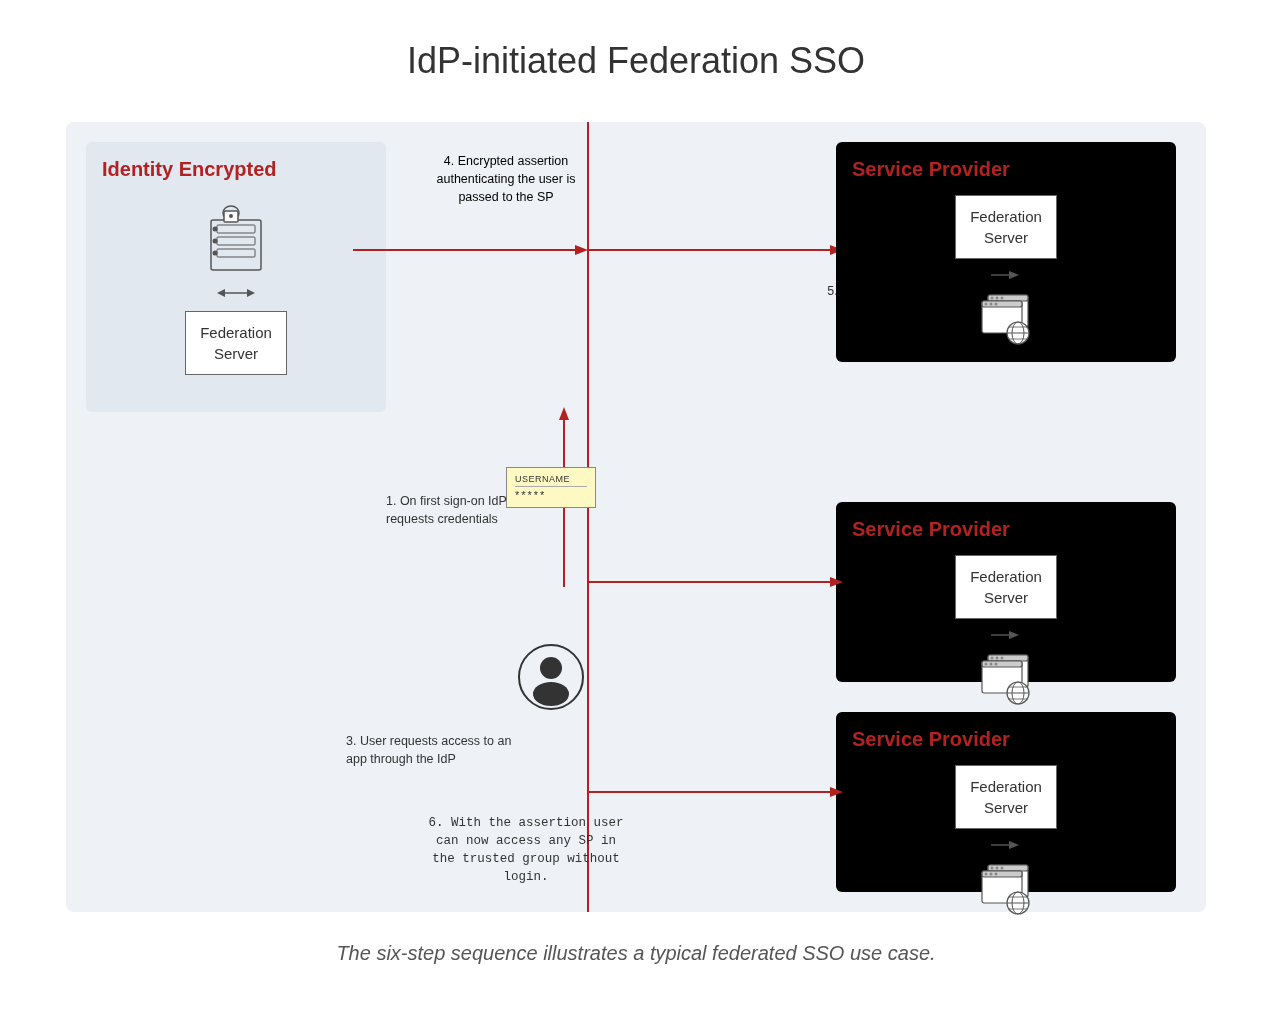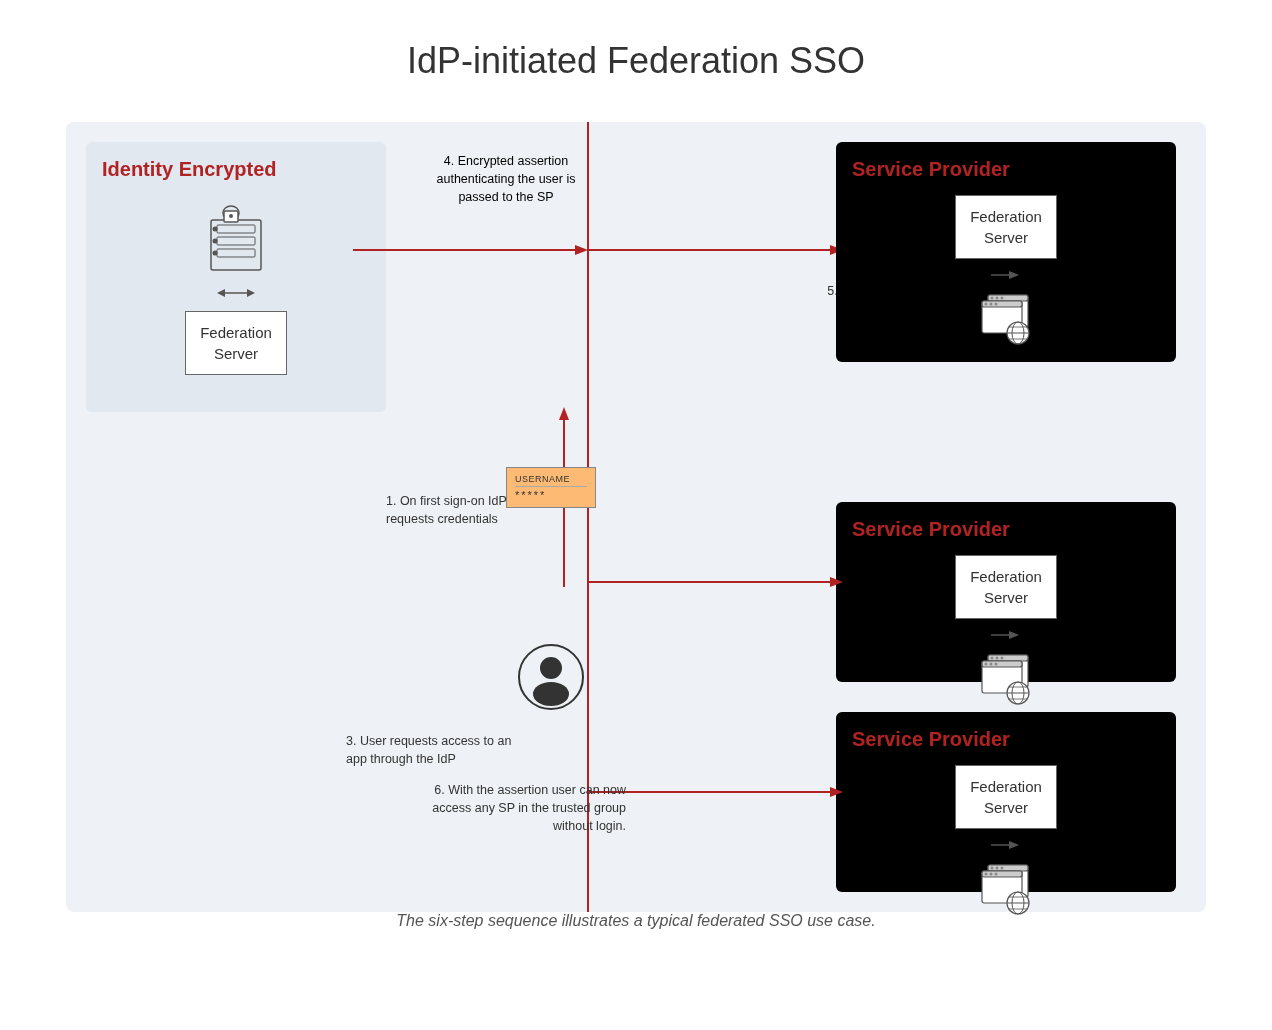--- a/index.html
+++ b/index.html
@@ -19,23 +19,24 @@
       color: #333;
       margin-bottom: 40px;
       text-align: center;
     }
 
     
     svg { display: block; }
 
     
     .caption {
+      margin-top: 30px;
       font-style: italic;
       color: #555;
-      font-size: 16px;
+      font-size: 20px;
       text-align: center;
     }
 
     
     .diagram-wrapper {
       position: relative;
       width: 1140px;
       height: 790px;
       background: #eef1f5;
       border-radius: 8px;
@@ -260,21 +261,21 @@
   <svg style="position:absolute;left:522px;top:660px;width:260px;height:20px;">
     <line x1="0" y1="10" x2="245" y2="10" stroke="#b22222" stroke-width="2"></line>
     <polygon points="255,10 242,5 242,15" fill="#b22222"></polygon>
   </svg>
 
   <svg style="position:absolute;left:488px;top:280px;width:20px;height:190px;">
     <line x1="10" y1="185" x2="10" y2="15" stroke="#b22222" stroke-width="2"></line>
     <polygon points="10,5 5,18 15,18" fill="#b22222"></polygon>
   </svg>
 
-  <div style="position:absolute;left:440px;top:345px;width:90px;border:1px solid #888;background:#fdba74;padding:6px 8px;font-size:10px;color:#333;">
+  <div style="position:absolute;left:440px;top:345px;width:90px;border:1px solid #888;background:#fef9c3;padding:6px 8px;font-size:10px;color:#333;">
     <div style="font-size:9px;letter-spacing:0.5px;margin-bottom:2px;">USERNAME</div>
     <div style="border-top:1px solid #aaa;padding-top:2px;font-size:11px;letter-spacing:2px;">*****</div>
   </div>
 
   <div style="position:absolute;left:320px;top:370px;width:140px;font-size:12.5px;color:#333;line-height:1.45;">
     <span>1. On first sign-on
 IdP requests
 credentials</span>
   </div>
 
@@ -282,21 +283,21 @@
     <circle cx="35" cy="35" r="32" fill="none" stroke="#333" stroke-width="2"></circle>
     <circle cx="35" cy="26" r="11" fill="#333"></circle>
     <ellipse cx="35" cy="52" rx="18" ry="12" fill="#333"></ellipse>
   </svg>
 
   <div style="position:absolute;left:280px;top:610px;width:175px;font-size:12.5px;color:#333;line-height:1.45;">
     <span>3. User requests access
 to an app through the IdP</span>
   </div>
 
-  <div style="position:absolute;left:360px;top:659px;width:200px;font-size:12.5px;color:#333;line-height:1.45;text-align:right;">
+  <div style="position:absolute;left:360px;top:692px;width:200px;font-size:12.5px;color:#333;line-height:1.45;text-align:center;font-family:Liberation Mono, monospace;">
     <span>6. With the assertion user
 can now access any SP in the
 trusted group without login.</span>
   </div>
 
 </div>
 
 <div class="caption">The six-step sequence illustrates a typical federated SSO use case.</div>
 
 </body></html>

